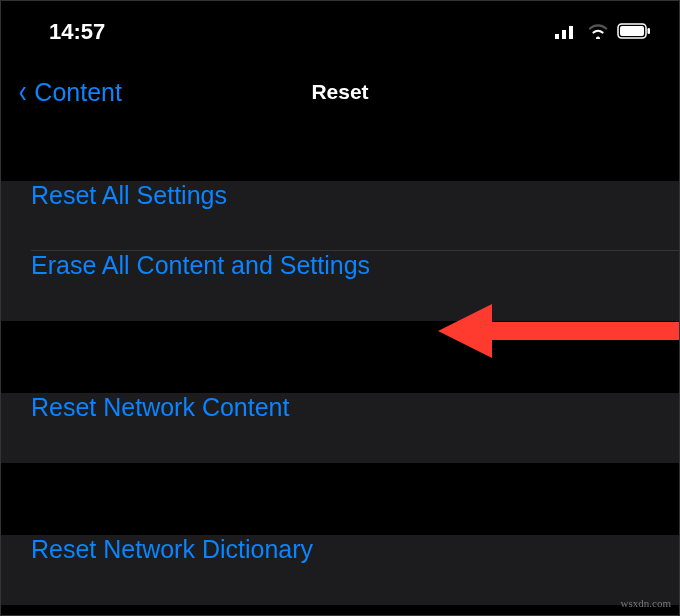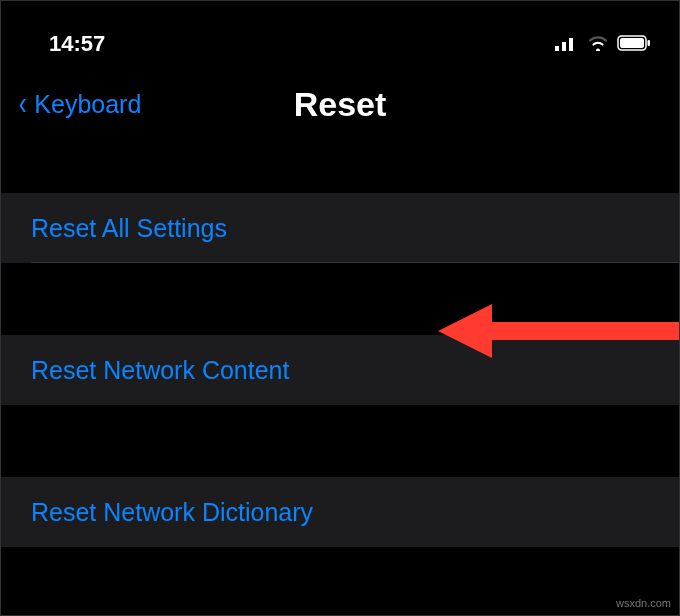--- a/index.html
+++ b/index.html
@@ -9,21 +9,21 @@
       background: #000;
       font-family: -apple-system, "Helvetica Neue", Helvetica, Arial, sans-serif;
       overflow: hidden;
       position: relative;
       border: 1px solid #333;
     }
     .status-bar {
       display: flex;
       justify-content: space-between;
       align-items: center;
-      padding: 30px 28px 18px 48px;
+      padding: 18px 28px 18px 48px;
       color: #fff;
       font-size: 22px;
       font-weight: 600;
     }
     .status-icons {
       display: flex;
       align-items: center;
       gap: 8px;
     }
     .nav-bar {
@@ -44,37 +44,36 @@
       font-weight: 400;
     }
     .back-chevron {
       font-size: 34px;
       font-weight: 300;
       transform: scaleX(0.7) translateY(-2px);
     }
     .nav-title {
       margin: 0 auto;
       color: #fff;
-      font-size: 34px;
+      font-size: 21px;
       font-weight: 600;
     }
     .group {
       background: #1c1c1e;
     }
     .spacer {
       height: 60px;
       background: #000;
     }
     .spacer-thick {
       height: 72px;
       background: #000;
     }
     .row {
       display: flex;
-      align-items: center;
       padding: 0 30px;
       height: 70px;
       color: #0a84ff;
       font-size: 25px;
       font-weight: 400;
       position: relative;
     }
     .separator {
       position: absolute;
       left: 30px;
@@ -90,21 +89,21 @@
       width: 243px;
       height: 54px;
       pointer-events: none;
     }
     .watermark {
       position: absolute;
       right: 8px;
       bottom: 6px;
       color: #777;
       font-size: 11px;
-      font-family: Liberation Sans, sans-serif;
+      font-family: Liberation Serif, serif;
     }
   </style>
 </head>
 <body>
 
 <div class="status-bar">
   <span>14:57</span>
   <div class="status-icons">
     <span>
       <svg width="24" height="14" viewBox="0 0 24 14">
@@ -127,31 +126,34 @@
           <rect x="3" y="3" width="24" height="10" rx="2" fill="#fff"></rect>
           <rect x="30.5" y="5" width="2.5" height="6" rx="1.2" fill="#fff"></rect>
         </svg>
     </span>
   </div>
 </div>
 
 <div class="nav-bar">
   <div class="back-btn">
     <span class="back-chevron">‹</span>
-    <span>Keyboard</span>
+    <span>Content</span>
   </div>
   <div class="nav-title">Reset</div>
 </div>
 
 <div class="spacer"></div>
 
 <div class="group">
   <div class="row">
     <span>Reset All Settings</span>
     <div class="separator"></div>
+  </div>
+  <div class="row">
+    <span>Erase All Content and Settings</span>
   </div>
 </div>
 
 <div class="spacer-thick"></div>
 
 <div class="group">
   <div class="row">
     <span>Reset Network Content</span>
   </div>
 </div>

